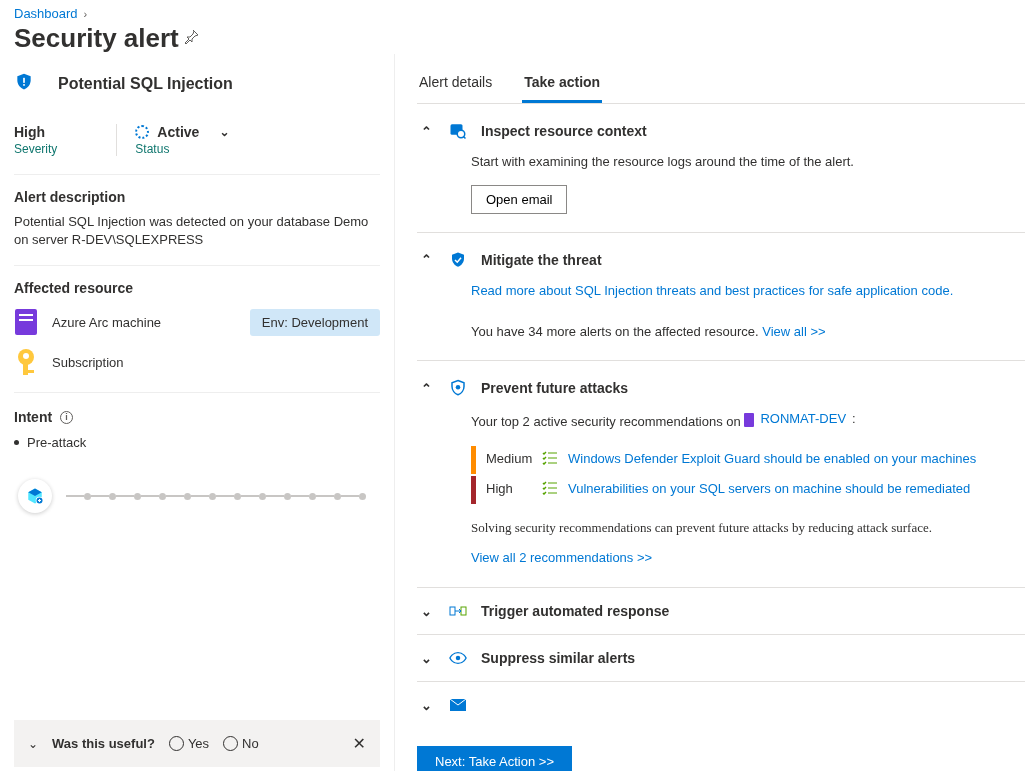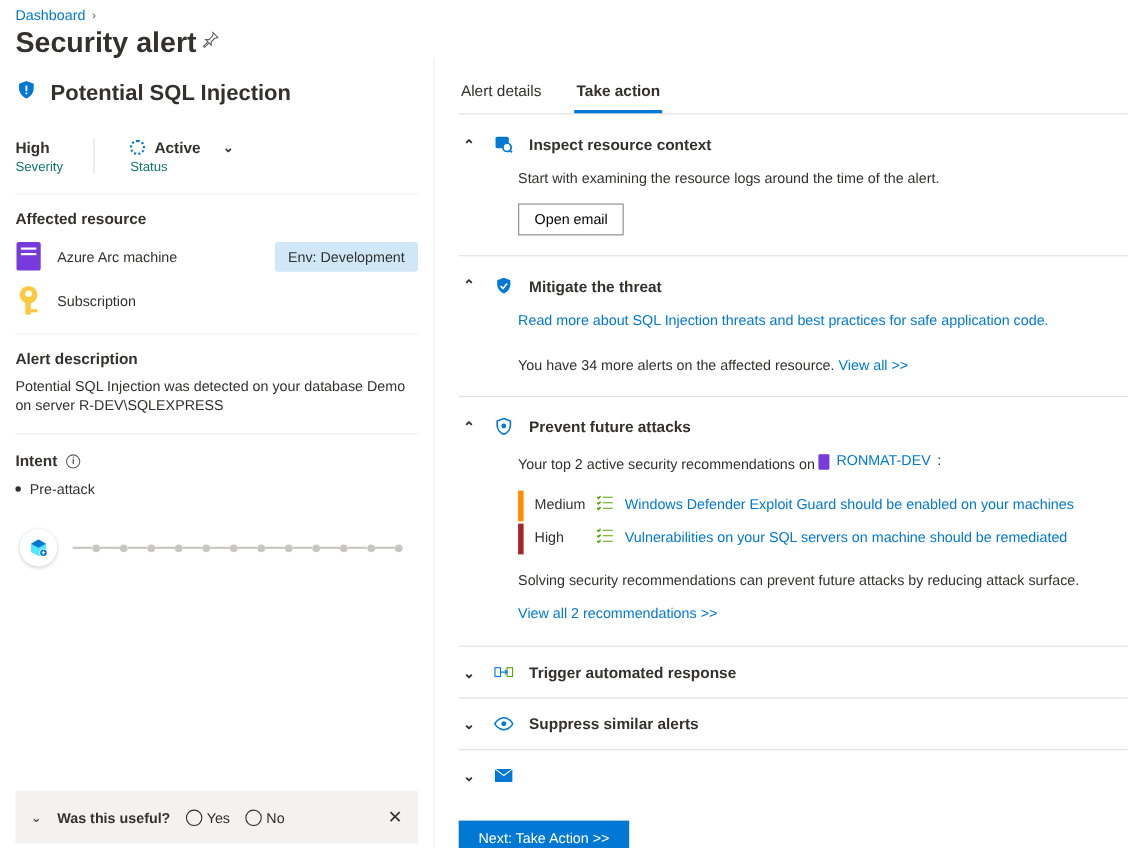--- a/index.html
+++ b/index.html
@@ -19,26 +19,26 @@
     .breadcrumb .chev { color: #605e5c; font-size: 11px; }
     .title-row { display: flex; align-items: center; gap: 4px; margin-top: 2px; }
     .title { font-size: 26px; font-weight: 600; }
     .pin { color: #605e5c; font-size: 16px; }
 
     .body { display: flex; }
     .left { width: 395px; padding: 18px 14px 0 14px; border-right: 1px solid #eee; position: relative; min-height: 680px;}
     .right { flex: 1; padding: 8px 10px 0 22px; min-width:0;}
 
     
-    .alert-title { display: flex; align-items: center; gap: 12px; font-size: 20px; font-weight: 600; margin-bottom: 22px;}
+    .alert-title { display: flex; align-items: center; gap: 24px; font-size: 16px; font-weight: 600; margin-bottom: 22px;}
     .shield-icon svg { width: 20px; height: 20px; }
 
     .stats { display: flex; align-items: flex-start; gap: 0; padding: 6px 0 18px 0; border-bottom: 1px solid #eee;}
     .stat { padding-right: 28px;}
-    .stat + .stat { border-left: 1px solid #e1dfdd; padding-left: 32px; }
+    .stat + .stat { border-left: 1px solid #e1dfdd; padding-left: 18px; margin-left: 31px; }
     .stat-val { font-size: 14px; font-weight: 600; display: flex; align-items: center; gap: 8px;}
     .stat-label { font-size: 12px; color: #0f766e; margin-top: 2px;}
     .spinner {
       width: 14px; height: 14px; border-radius: 50%;
       border: 2px dotted #0078d4;
     }
     .chevron-down { font-size: 12px; color: #323130; padding-left:12px;}
     .clock { width:14px; height:14px; border:1.5px solid #605e5c; border-radius:50%; position:relative; display:inline-block;}
     .clock::after{content:""; position:absolute; width:5px; height:1.5px; background:#605e5c; top:5px; left:5px;}
     .clock::before{content:""; position:absolute; width:1.5px; height:5px; background:#605e5c; top:1px; left:5px;}
@@ -152,20 +152,25 @@
           <div class="stat-val">
             <span class="spinner"></span>
             <span>Active</span>
             <span class="chevron-down">⌄</span>
           </div>
           <div class="stat-label">Status</div>
         </div>
       </div>
 
       <div class="section">
+        <div class="section-h">Alert description</div>
+        <div class="desc">Potential SQL Injection was detected on your database Demo on server R-DEV\SQLEXPRESS</div>
+      </div>
+
+      <div class="section">
         <div class="section-h">Affected resource</div>
         <div class="res-row">
           <div class="res-left">
             <div class="res-icon">
                 <div class="arc-icon"></div>
               </div>
             <span>Azure Arc machine</span>
           </div>
           <span class="env-badge">Env: Development</span>
         </div>
@@ -173,25 +178,20 @@
           <div class="res-left">
             <div class="res-icon">
                 <div class="key-icon">
                   <div class="ring"></div>
                   <div class="shaft"></div>
                 </div>
               </div>
             <span>Subscription</span>
           </div>
         </div>
-      </div>
-
-      <div class="section">
-        <div class="section-h">Alert description</div>
-        <div class="desc">Potential SQL Injection was detected on your database Demo on server R-DEV\SQLEXPRESS</div>
       </div>
 
       <div>
         <div class="intent-h">
           <span>Intent</span>
           <span class="info-icon">i</span>
         </div>
         <div class="pre-attack">
           <span class="bullet"></span>
           <span>Pre-attack</span>
@@ -356,21 +356,21 @@
             <span class="reco-icon">
               <svg width="16" height="14" viewBox="0 0 16 14">
                   <path d="M1 2l1 1 2-2M1 7l1 1 2-2M1 12l1 1 2-2" stroke="#57a300" stroke-width="1.5" fill="none"></path>
                   <line x1="6" y1="2" x2="15" y2="2" stroke="#57a300"></line>
                   <line x1="6" y1="7" x2="15" y2="7" stroke="#57a300"></line>
                   <line x1="6" y1="12" x2="15" y2="12" stroke="#57a300"></line>
                 </svg>
             </span>
             <a>Vulnerabilities on your SQL servers on machine should be remediated</a>
           </div>
-          <div style="margin-top:14px;">Solving security recommendations can prevent future attacks by reducing attack surface.</div>
+          <div style="margin-top:14px;font-family:Liberation Serif, serif;">Solving security recommendations can prevent future attacks by reducing attack surface.</div>
           <div style="margin-top:10px;"><a>View all 2 recommendations &gt;&gt;</a></div>
         </div>
       </div>
 
       
       <div class="acc-section" style="padding:14px 4px;">
         <div class="acc-head">
           <span class="acc-chev">⌄</span>
           <span class="acc-icon">
             <svg width="18" height="16" viewBox="0 0 18 16">

